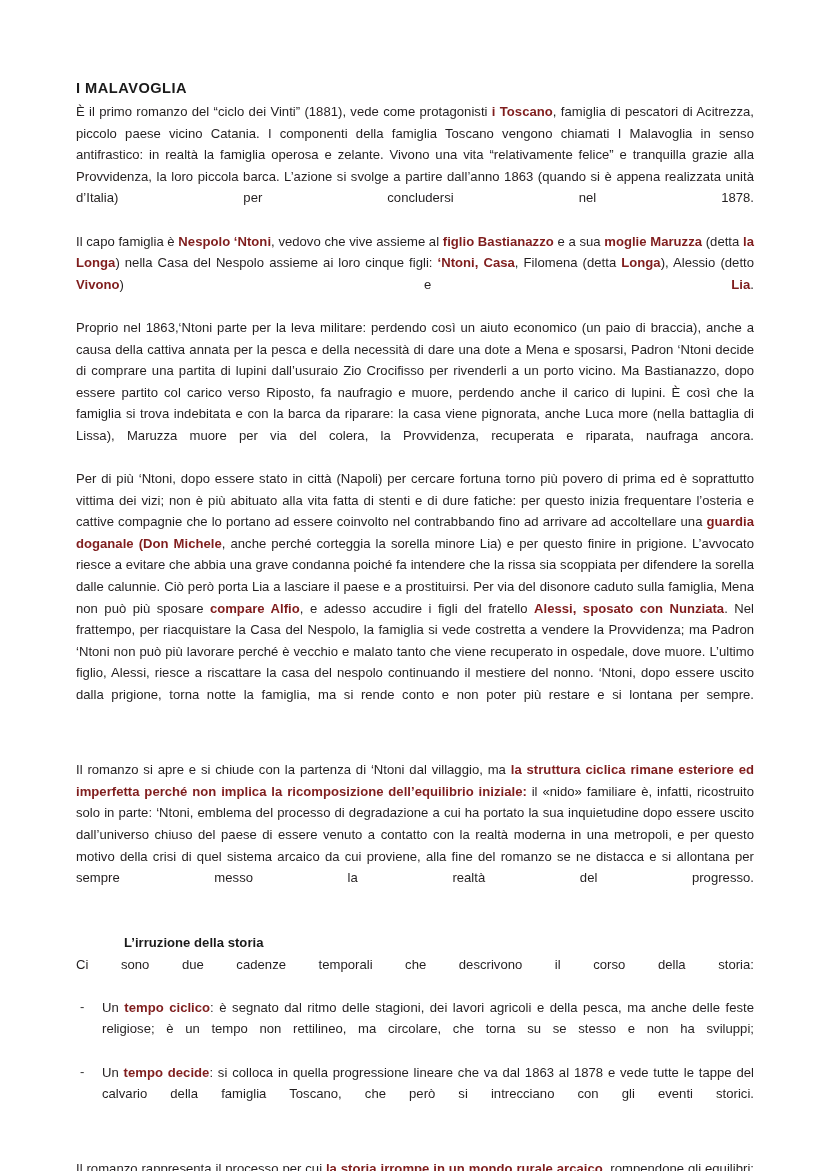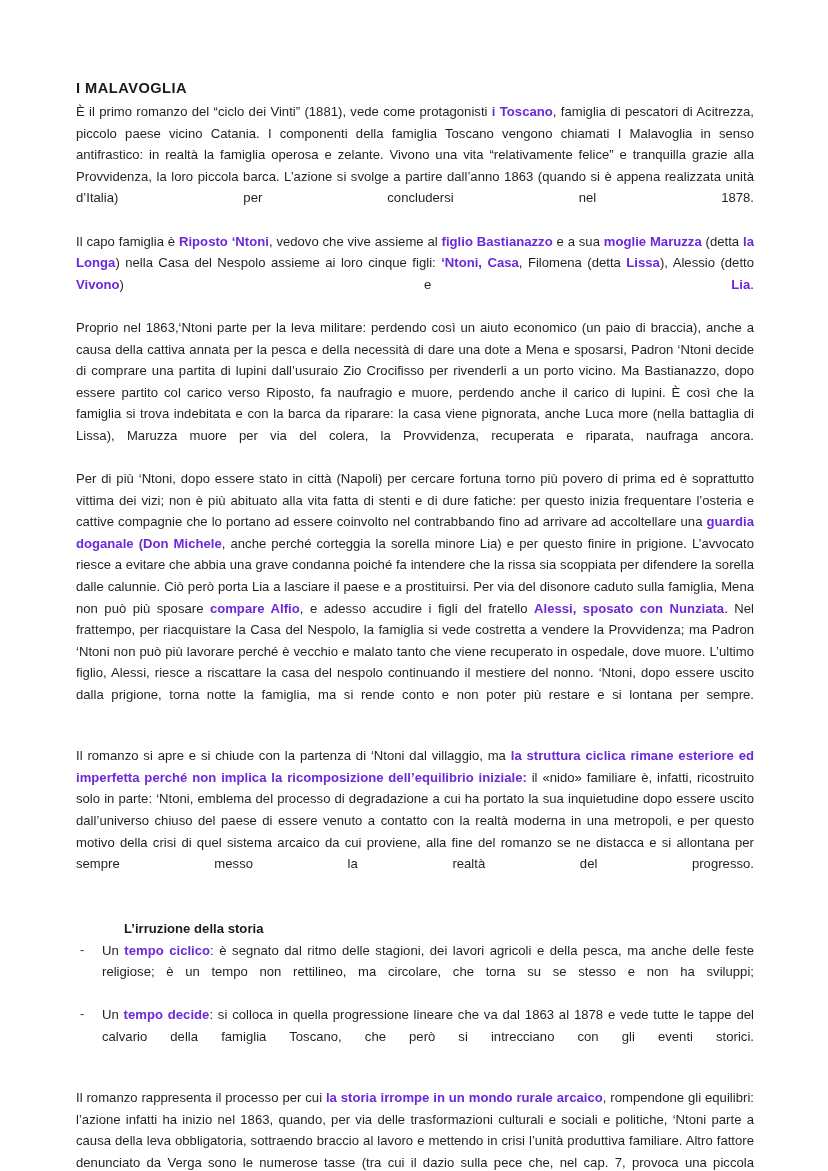--- a/index.html
+++ b/index.html
@@ -35,34 +35,34 @@
     letter-spacing: 0.5px;
     margin: 0 0 3px 0;
     line-height: 20px;
   }
   p.para {
     margin: 0;
     text-align: justify;
     text-justify: inter-word;
   }
   p.para.gap-before {
-    margin-top: 18px;
+    margin-top: 32px;
   }
   .sub-head {
     font-size: 13.1px;
     font-weight: bold;
     color: #1a1a1a;
     margin: 21.6px 0 0 0;
     line-height: 21.6px;
     text-align: left;
     padding-left: 48px;
   }
   b, strong {
     font-weight: bold;
-    color: #6d28d9;
+    color: #7f1d1d;
   }
   ul.dash-list {
     list-style: none;
     margin: 0;
     padding: 0;
   }
   ul.dash-list > li {
     position: relative;
     padding-left: 26px;
     text-align: justify;
@@ -86,28 +86,29 @@
 </head>
 <body>
 
 <div class="page">
   <div class="doc-body">
 
     <h1 class="doc-title">I MALAVOGLIA</h1>
 
     <div id="paragraphs-container">
         <p class="para">È il primo romanzo del “ciclo dei Vinti” (1881), vede come protagonisti <b>i Toscano</b>, famiglia di pescatori di Acitrezza, piccolo paese vicino Catania. I componenti della famiglia Toscano vengono chiamati I Malavoglia in senso antifrastico: in realtà la famiglia operosa e zelante. Vivono una vita “relativamente felice” e tranquilla grazie alla Provvidenza, la loro piccola barca. L’azione si svolge a partire dall’anno 1863 (quando si è appena realizzata unità d’Italia) per concludersi nel 1878.</p>
-        <p class="para">Il capo famiglia è <b>Riposto ‘Ntoni</b>, vedovo che vive assieme al <b>figlio Bastianazzo</b> e a sua <b>moglie Maruzza</b> (detta <b>la Longa</b>) nella Casa del Nespolo assieme ai loro cinque figli: <b>‘Ntoni, Casa</b>, Filomena (detta <b>Lissa</b>), Alessio (detto <b>Vivono</b>) e <b>Lia</b>.</p>
+        <p class="para">Il capo famiglia è <b>Nespolo ‘Ntoni</b>, vedovo che vive assieme al <b>figlio Bastianazzo</b> e a sua <b>moglie Maruzza</b> (detta <b>la Longa</b>) nella Casa del Nespolo assieme ai loro cinque figli: <b>‘Ntoni, Casa</b>, Filomena (detta <b>Longa</b>), Alessio (detto <b>Vivono</b>) e <b>Lia</b>.</p>
         <p class="para">Proprio nel 1863,‘Ntoni parte per la leva militare: perdendo così un aiuto economico (un paio di braccia), anche a causa della cattiva annata per la pesca e della necessità di dare una dote a Mena e sposarsi, Padron ‘Ntoni decide di comprare una partita di lupini dall’usuraio Zio Crocifisso per rivenderli a un porto vicino. Ma Bastianazzo, dopo essere partito col carico verso Riposto, fa naufragio e muore, perdendo anche il carico di lupini. È così che la famiglia si trova indebitata e con la barca da riparare: la casa viene pignorata, anche Luca more (nella battaglia di Lissa), Maruzza muore per via del colera, la Provvidenza, recuperata e riparata, naufraga ancora.</p>
         <p class="para">Per di più ‘Ntoni, dopo essere stato in città (Napoli) per cercare fortuna torno più povero di prima ed è soprattutto vittima dei vizi; non è più abituato alla vita fatta di stenti e di dure fatiche: per questo inizia frequentare l’osteria e cattive compagnie che lo portano ad essere coinvolto nel contrabbando fino ad arrivare ad accoltellare una <b>guardia doganale (Don Michele</b>, anche perché corteggia la sorella minore Lia) e per questo finire in prigione. L’avvocato riesce a evitare che abbia una grave condanna poiché fa intendere che la rissa sia scoppiata per difendere la sorella dalle calunnie. Ciò però porta Lia a lasciare il paese e a prostituirsi. Per via del disonore caduto sulla famiglia, Mena non può più sposare <b>compare Alfio</b>, e adesso accudire i figli del fratello <b>Alessi, sposato con Nunziata</b>. Nel frattempo, per riacquistare la Casa del Nespolo, la famiglia si vede costretta a vendere la Provvidenza; ma Padron ‘Ntoni non può più lavorare perché è vecchio e malato tanto che viene recuperato in ospedale, dove muore. L’ultimo figlio, Alessi, riesce a riscattare la casa del nespolo continuando il mestiere del nonno. ‘Ntoni, dopo essere uscito dalla prigione, torna notte la famiglia, ma si rende conto e non poter più restare e si lontana per sempre.</p>
         <p class="para gap-before">Il romanzo si apre e si chiude con la partenza di ‘Ntoni dal villaggio, ma <b>la struttura ciclica rimane esteriore ed imperfetta perché non implica la ricomposizione dell’equilibrio iniziale:</b> il «nido» familiare è, infatti, ricostruito solo in parte: ‘Ntoni, emblema del processo di degradazione a cui ha portato la sua inquietudine dopo essere uscito dall’universo chiuso del paese di essere venuto a contatto con la realtà moderna in una metropoli, e per questo motivo della crisi di quel sistema arcaico da cui proviene, alla fine del romanzo se ne distacca e si allontana per sempre messo la realtà del progresso.</p>
       </div>
 
     <h2 class="sub-head">L’irruzione della storia</h2>
 
+    <p class="para">Ci sono due cadenze temporali che descrivono il corso della storia:</p>
 
     <ul class="dash-list" id="bullets-container">
         <li><span class="dash">-</span>Un <b>tempo ciclico</b>:  è segnato dal ritmo delle stagioni, dei lavori agricoli e della pesca, ma anche delle feste religiose; è un tempo non rettilineo, ma circolare, che torna su se stesso e non ha sviluppi;</li>
         <li><span class="dash">-</span> Un <b>tempo decide</b>: si colloca in quella progressione lineare che va dal 1863 al 1878 e vede tutte le tappe del calvario della famiglia Toscano, che però si intrecciano con gli eventi storici.</li>
       </ul>
 
     <div id="closing-container">
         <p class="para gap-before">Il romanzo rappresenta il processo per cui <b>la storia irrompe in un mondo rurale arcaico</b>, rompendone gli equilibri: l’azione infatti ha inizio nel 1863, quando, per via delle trasformazioni culturali e sociali e politiche, ‘Ntoni parte a causa della leva obbligatoria, sottraendo braccio al lavoro e mettendo in crisi l’unità produttiva familiare. Altro fattore denunciato da Verga sono le numerose tasse (tra cui il dazio sulla pece che, nel cap. 7, provoca una piccola sommossa e definita “la rivoluzione delle donne”)… Se i Malavoglia sono vittime delle trasformazioni prodotte dalla modernità in quanto subiscono un processo di declassazione sociale, vediamo come sia possibile il contrario: per esempio l’arrivista Don Silvestro ricorre alle arti più subdole per arrivare a una posizione di potere (processo di ascesa sociale).</p>
       </div>
 

